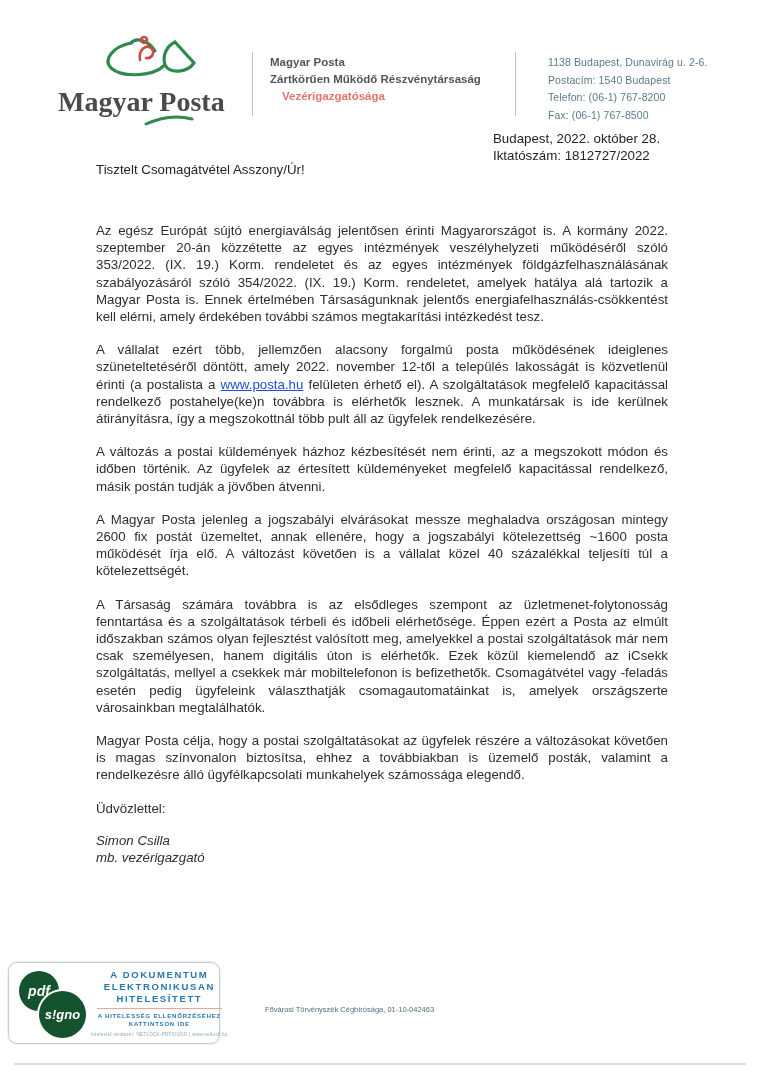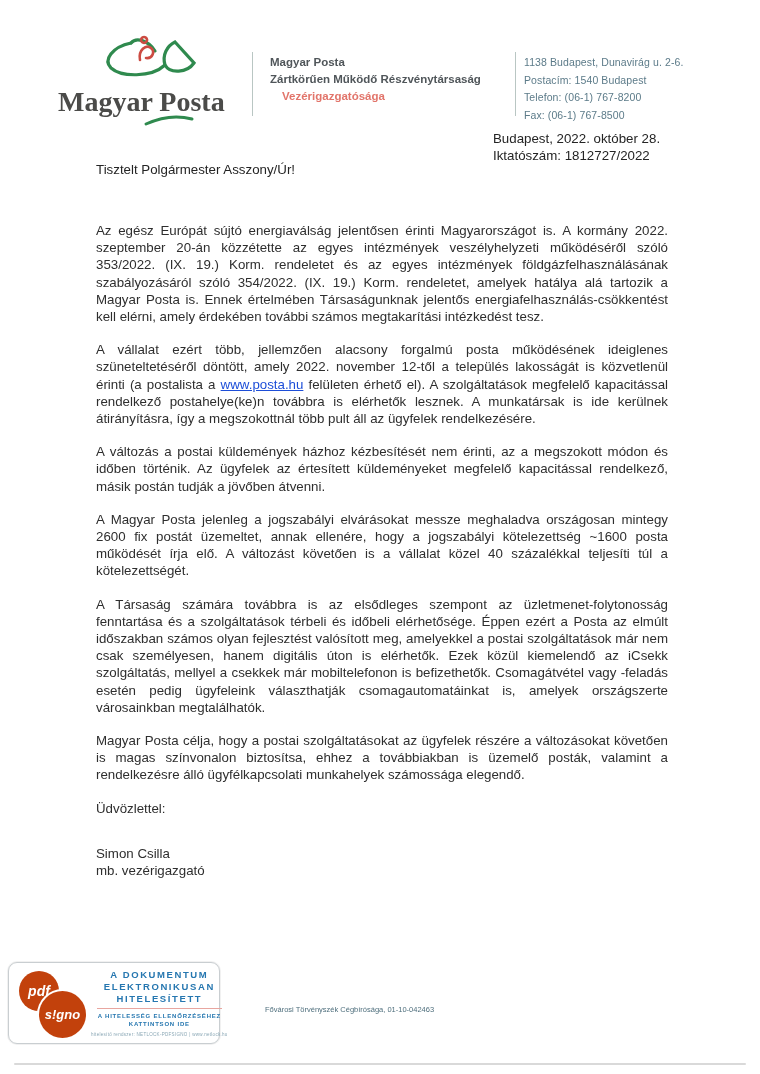--- a/index.html
+++ b/index.html
@@ -12,40 +12,40 @@
   
   .logo { position:absolute; left:58px; top:34px; width:180px; height:96px; }
   .vrule { position:absolute; top:52px; width:1px; height:64px; background:#b9c6c3; }
   .vrule.v1 { left:252px; }
   .vrule.v2 { left:515px; }
   .company { position:absolute; left:270px; top:54px; font-size:11.5px; font-weight:bold;
              color:#50565a; line-height:17px; }
   .company .dept { color:#e2756b; font-weight:bold;margin-left:12px; }
   .contact { position:absolute; left:524px; top:54px; font-size:10.5px; color:#5c7b89;
              line-height:17.5px; font-weight:bold; letter-spacing:.1px; }
-  .contact div { font-weight:normal; }
+  .contact div { font-weight:normal;margin-left:24px; }
 
   
   .meta { position:absolute; left:493px; top:131px; font-size:13.3px; line-height:16.5px; color:#242424; }
 
   
   .salutation { position:absolute; left:96px; top:162px; font-size:13.3px; color:#242424; }
   .letter { position:absolute; left:96px; top:206px; width:572px; font-size:13.3px;
             line-height:17.2px; text-align:justify; color:#2e2e2e; }
   .letter p { margin:16px 0 16px 0; }
   .letter a { color:#1d4ed8; }
   .closing { margin-top:2px; }
-  .closing .sig { margin-top:28px; line-height:17px; }
+  .closing .sig { margin-top:15px; line-height:17px;font-style:italic; }
 
   
   .stamp { position:absolute; left:8px; top:962px; width:212px; height:82px;
            background:#fff; border:1px solid #c9ced1; border-radius:9px;
            box-shadow:0 0 0 1px #f1f1f1; display:flex; align-items:center; padding:4px 6px 4px 4px; }
   .stamp-logo { position:relative; width:78px; height:72px; flex:0 0 auto; }
-  .sg-circle { position:absolute; border-radius:50%; background:#c2410c; color:#fff;
+  .sg-circle { position:absolute; border-radius:50%; background:#14532d; color:#fff;
                display:flex; align-items:center; justify-content:center;
                font-style:italic; font-weight:bold; }
   .sg-c1 { left:6px; top:4px; width:40px; height:40px; font-size:14px; }
   .sg-c2 { left:26px; top:24px; width:47px; height:47px; font-size:13px; box-shadow:0 0 0 2px #fff; }
   .stamp-text { flex:1; text-align:center; color:#2677b0; }
   .stamp-title { font-size:9.5px; font-weight:bold; letter-spacing:1.6px; line-height:12px; white-space:nowrap; }
   .stamp-div { height:1px; background:#e8a6a0; margin:3px 6px 3px 6px; }
   .stamp-sub { font-size:6px; font-weight:bold; letter-spacing:.8px; line-height:8px; }
   .stamp-fine { font-size:4.5px; color:#8aa7b5; margin-top:4px; letter-spacing:.3px; white-space:nowrap; }
 
@@ -97,21 +97,21 @@
     <div>Postacím: 1540 Budapest</div>
     <div>Telefon: (06-1) 767-8200</div>
     <div>Fax: (06-1) 767-8500</div>
   </div>
 
   <div class="meta">
     <div>Budapest, 2022. október 28.</div>
     <div>Iktatószám: 1812727/2022</div>
   </div>
 
-  <div class="salutation">Tisztelt Polgármester Asszony/Úr!</div>
+  <div class="salutation">Tisztelt Csomagátvétel Asszony/Úr!</div>
 
   <div class="letter">
     <p>Az egész Európát sújtó energiaválság jelentősen érinti Magyarországot is. A kormány 2022. szeptember 20-án közzétette az egyes intézmények veszélyhelyzeti működéséről szóló 353/2022. (IX. 19.) Korm. rendeletet és az egyes intézmények földgázfelhasználásának szabályozásáról szóló 354/2022. (IX. 19.) Korm. rendeletet, amelyek hatálya alá tartozik a Magyar Posta is. Ennek értelmében Társaságunknak jelentős energiafelhasználás-csökkentést kell elérni, amely érdekében további számos megtakarítási intézkedést tesz.</p>
     <p><span>A vállalat ezért több, jellemzően alacsony forgalmú posta működésének ideiglenes szüneteltetéséről döntött, amely 2022. november 12-től a település lakosságát is közvetlenül érinti (a postalista a </span><a href="#">www.posta.hu</a><span> felületen érhető el). A szolgáltatások megfelelő kapacitással rendelkező postahelye(ke)n továbbra is elérhetők lesznek. A munkatársak is ide kerülnek átirányításra, így a megszokottnál több pult áll az ügyfelek rendelkezésére.</span></p>
     <p>A változás a postai küldemények házhoz kézbesítését nem érinti, az a megszokott módon és időben történik. Az ügyfelek az értesített küldeményeket megfelelő kapacitással rendelkező, másik postán tudják a jövőben átvenni.</p>
     <p>A Magyar Posta jelenleg a jogszabályi elvárásokat messze meghaladva országosan mintegy 2600 fix postát üzemeltet, annak ellenére, hogy a jogszabályi kötelezettség ~1600 posta működését írja elő. A változást követően is a vállalat közel 40 százalékkal teljesíti túl a kötelezettségét.</p>
     <p>A Társaság számára továbbra is az elsődleges szempont az üzletmenet-folytonosság fenntartása és a szolgáltatások térbeli és időbeli elérhetősége. Éppen ezért a Posta az elmúlt időszakban számos olyan fejlesztést valósított meg, amelyekkel a postai szolgáltatások már nem csak személyesen, hanem digitális úton is elérhetők. Ezek közül kiemelendő az iCsekk szolgáltatás, mellyel a csekkek már mobiltelefonon is befizethetők. Csomagátvétel vagy -feladás esetén pedig ügyfeleink választhatják csomagautomatáinkat is, amelyek országszerte városainkban megtalálhatók.</p>
     <p>Magyar Posta célja, hogy a postai szolgáltatásokat az ügyfelek részére a változásokat követően is magas színvonalon biztosítsa, ehhez a továbbiakban is üzemelő posták, valamint a rendelkezésre álló ügyfélkapcsolati munkahelyek számossága elegendő.</p>
 
     <div class="closing">

